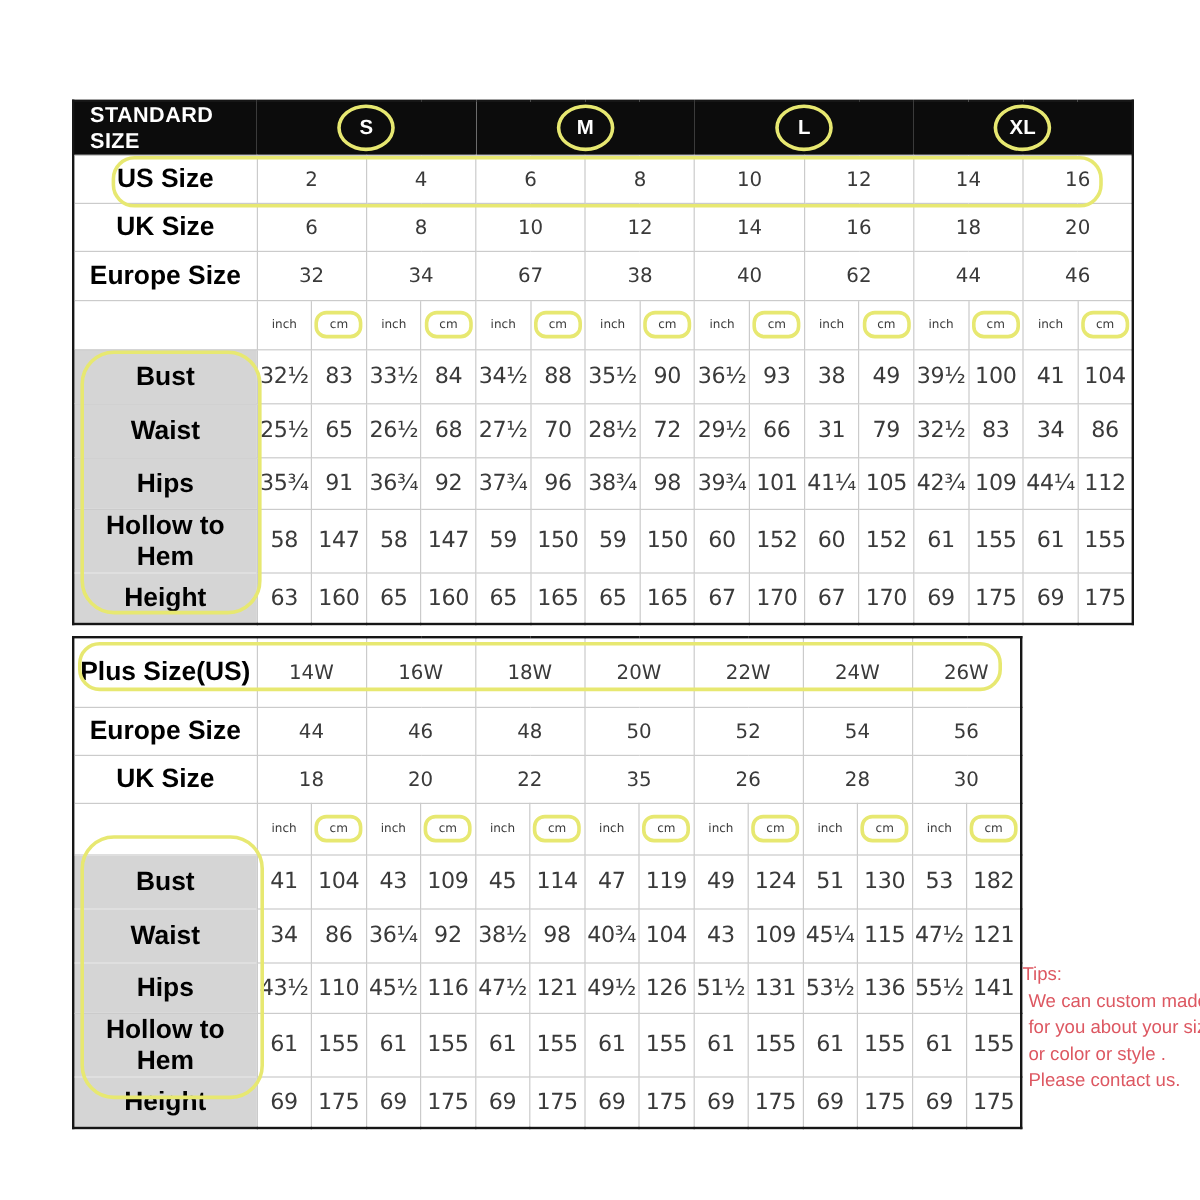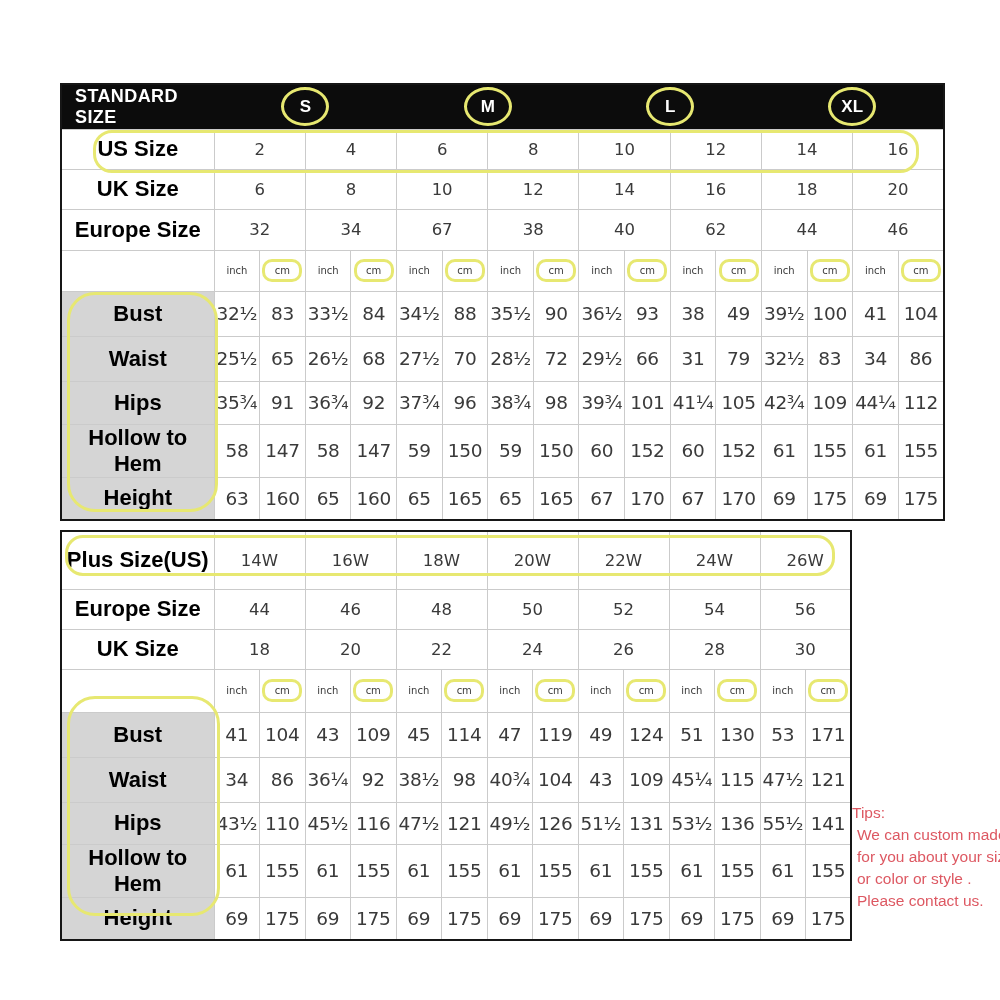--- a/index.html
+++ b/index.html
@@ -272,21 +272,21 @@
           <td class="size-val" colspan="2">50</td>
           <td class="size-val" colspan="2">52</td>
           <td class="size-val" colspan="2">54</td>
           <td class="size-val" colspan="2">56</td>
         </tr>
         <tr style="height: 40px;">
           <td class="row-label">UK Size</td>
           <td class="size-val" colspan="2">18</td>
           <td class="size-val" colspan="2">20</td>
           <td class="size-val" colspan="2">22</td>
-          <td class="size-val" colspan="2">24</td>
+          <td class="size-val" colspan="2">35</td>
           <td class="size-val" colspan="2">26</td>
           <td class="size-val" colspan="2">28</td>
           <td class="size-val" colspan="2">30</td>
         </tr>
         <tr style="height: 43px;">
           <td class="unit-blank"></td>
           <td class="unit">inch</td>
           <td class="unit"><span class="cm-box">cm</span></td>
           <td class="unit">inch</td>
           <td class="unit"><span class="cm-box">cm</span></td>
@@ -309,21 +309,21 @@
           <td class="val">109</td>
           <td class="val">45</td>
           <td class="val">114</td>
           <td class="val">47</td>
           <td class="val">119</td>
           <td class="val">49</td>
           <td class="val">124</td>
           <td class="val">51</td>
           <td class="val">130</td>
           <td class="val">53</td>
-          <td class="val">171</td>
+          <td class="val">182</td>
         </tr>
         <tr style="height: 45px;">
           <td class="row-label gray">Waist</td>
           <td class="val">34</td>
           <td class="val">86</td>
           <td class="val">36¼</td>
           <td class="val">92</td>
           <td class="val">38½</td>
           <td class="val">98</td>
           <td class="val">40¾</td>

